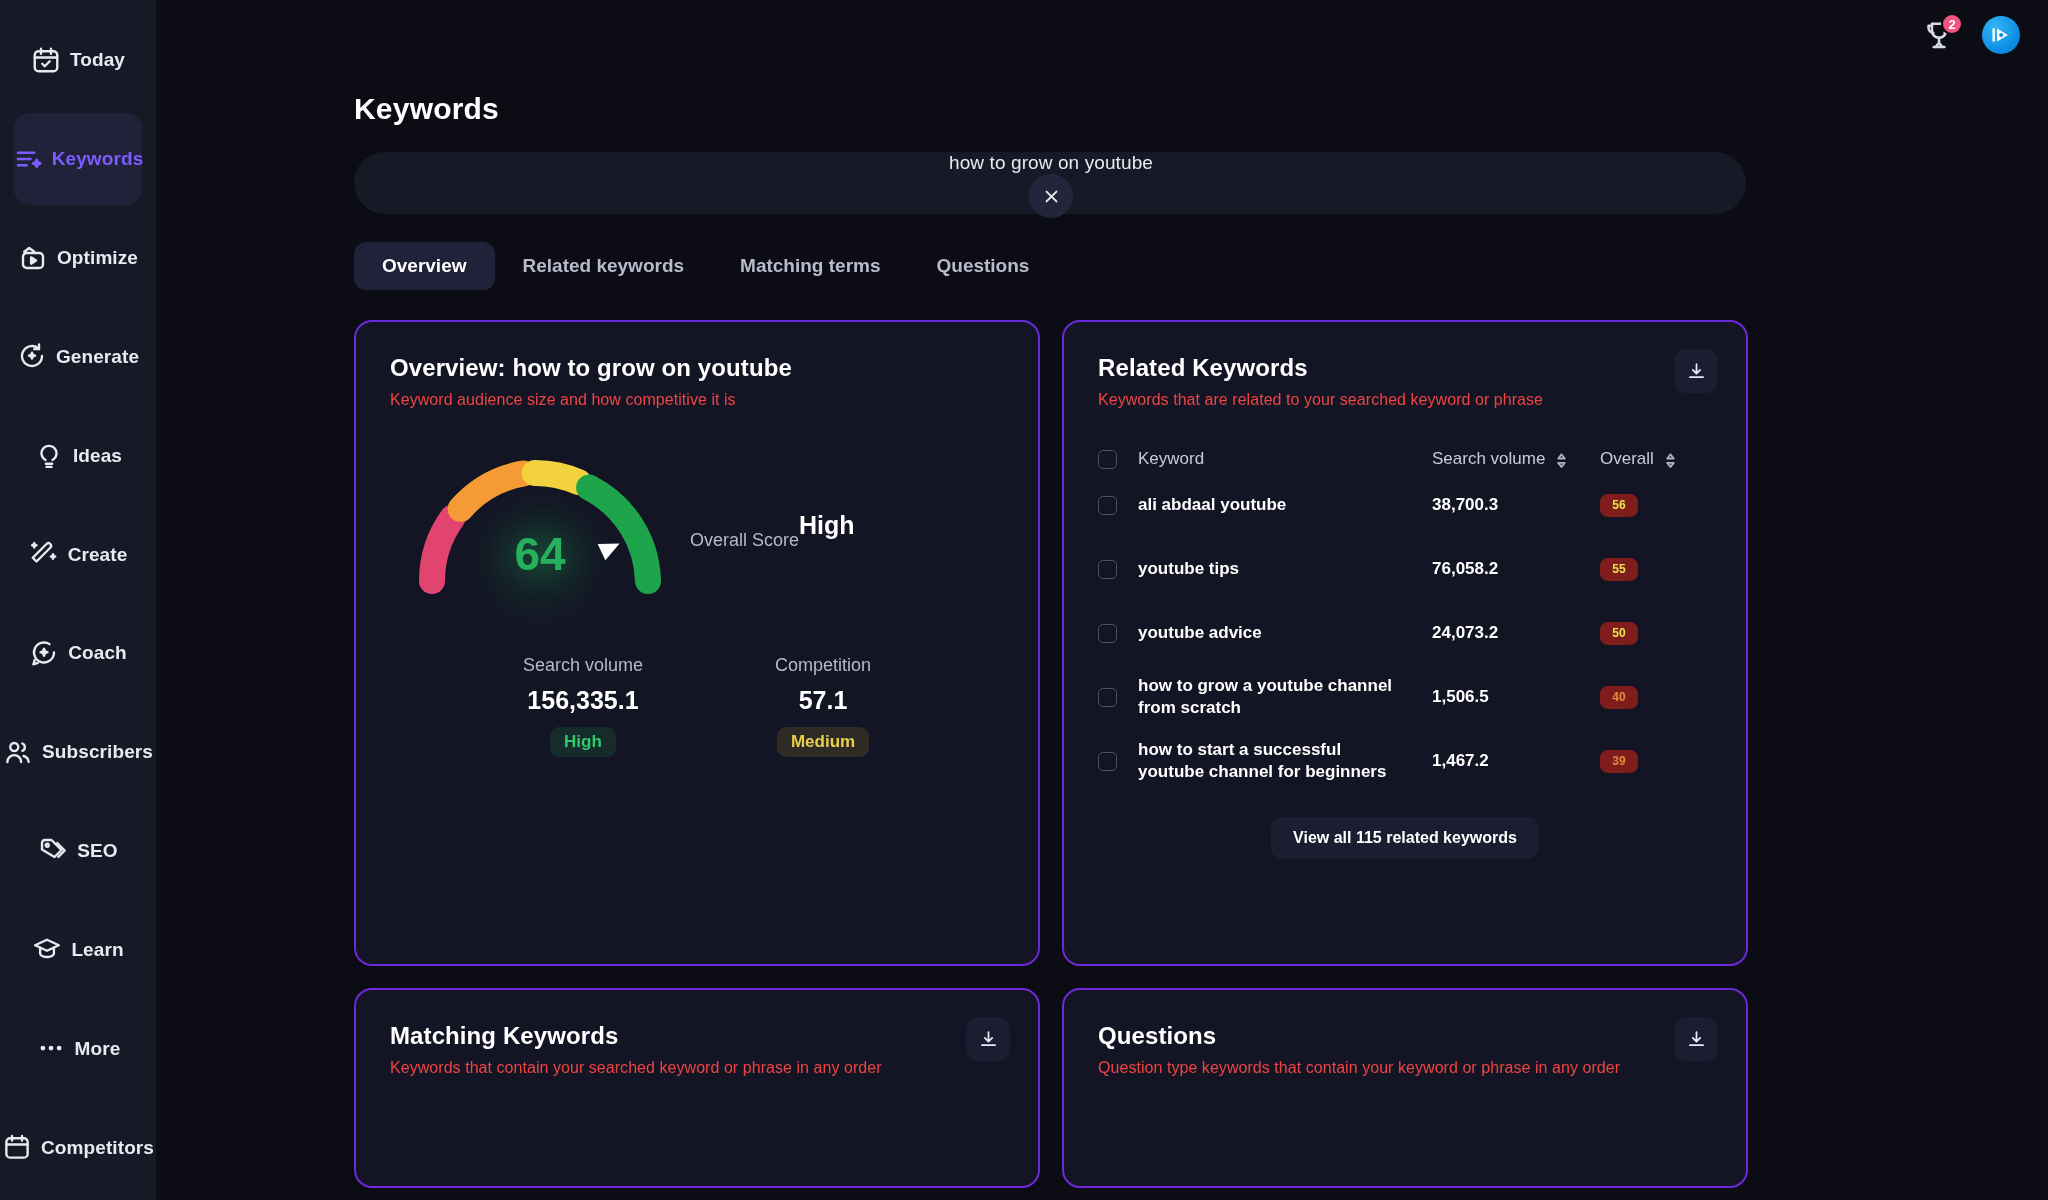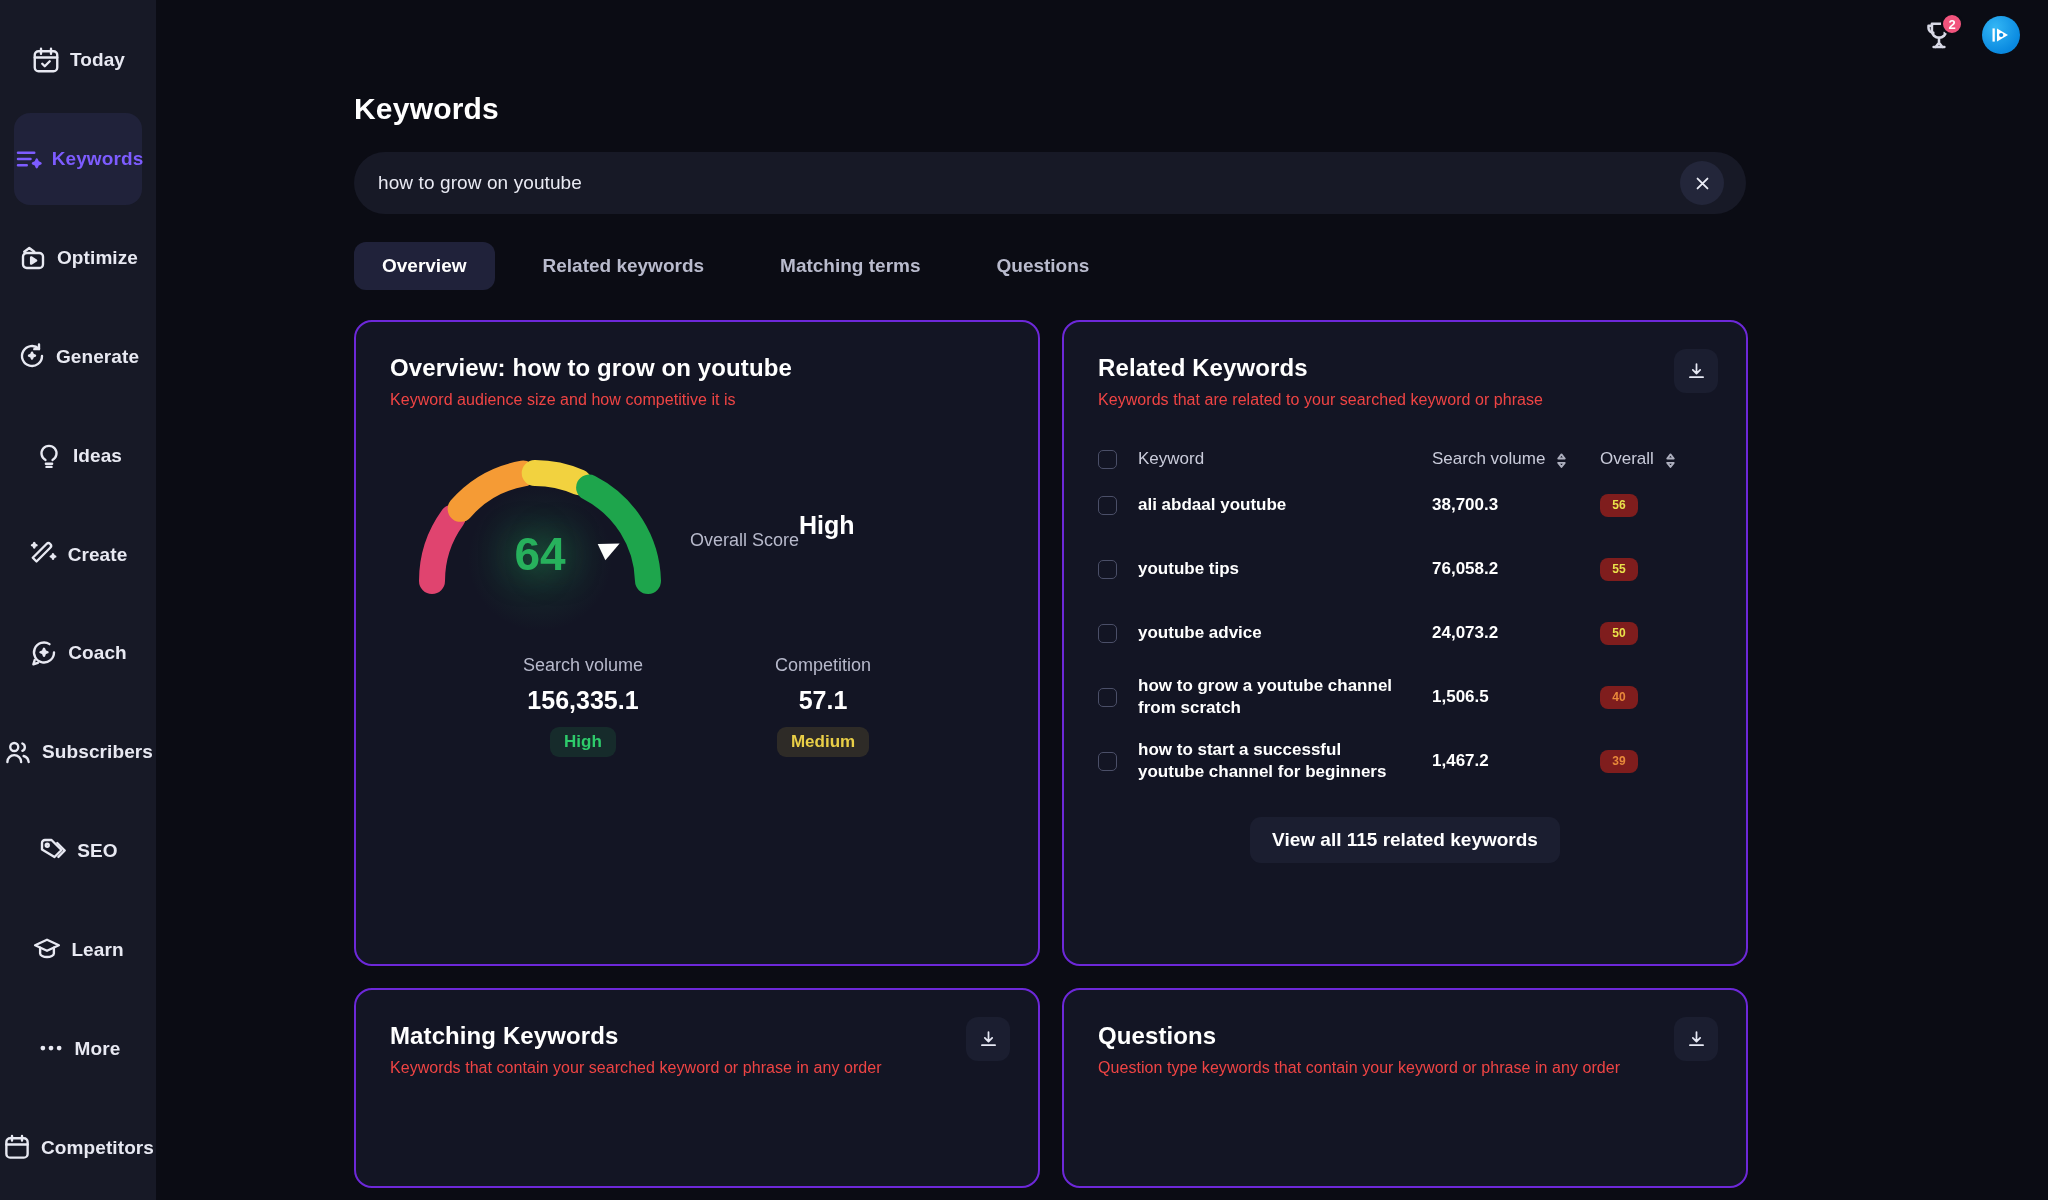--- a/index.html
+++ b/index.html
@@ -65,34 +65,35 @@
     font-size: 30px; font-weight: 700; color: #fff;
     margin-top: 22px; letter-spacing: .2px;
   }
 
   
   .search-bar {
     margin-top: 26px; width: 1392px; height: 62px;
     background: #171926; border-radius: 31px;
     display: flex; align-items: center;
     padding: 0 22px 0 24px;
+    flex-direction: column;
   }
   .search-value {
     flex: 1; font-size: 19px; color: #e9eaf3; letter-spacing: .1px;
   }
   .clear-btn {
     width: 44px; height: 44px; border-radius: 50%;
     background: #23263a;
     display: flex; align-items: center; justify-content: center;
     cursor: pointer; flex: 0 0 44px;
   }
   .clear-btn svg { width: 17px; height: 17px; display: block; }
 
   
-  .tabs { display: flex; align-items: center; gap: 20px; margin-top: 28px; }
+  .tabs { display: flex; align-items: center; gap: 0; margin-top: 28px; }
   .tab {
     padding: 13px 28px; border-radius: 12px;
     font-size: 19px; font-weight: 600; color: #b9bbcd;
     cursor: pointer; white-space: nowrap;
   }
   .tab.active { background: #20223a; color: #ffffff; font-weight: 700; }
 
   
   .grid {
     display: flex; gap: 22px; margin-top: 30px;
@@ -170,21 +171,21 @@
   .score-badge {
     width: 38px; height: 23px; border-radius: 8px;
     background: #7f1d1d; display: flex; align-items: center; justify-content: center;
     font-size: 12px; font-weight: 700;
   }
   .sort-ic { width: 13px; height: 15px; display: block; opacity: .85; }
 
   .view-all-wrap { display: flex; justify-content: center; margin-top: 24px; }
   .view-all {
     padding: 12px 22px; border-radius: 11px; background: #1b1e30;
-    font-size: 19px; font-weight: 700; color: #fff; cursor: pointer;
+    font-size: 16px; font-weight: 700; color: #fff; cursor: pointer;
   }
 
   
   .grid-bottom { display: flex; gap: 22px; margin-top: 22px; }
   .card-bottom { width: 686px; height: 200px; padding: 32px 34px 0 34px; }
 </style>
 </head>
 <body>
 
 <div class="app">

